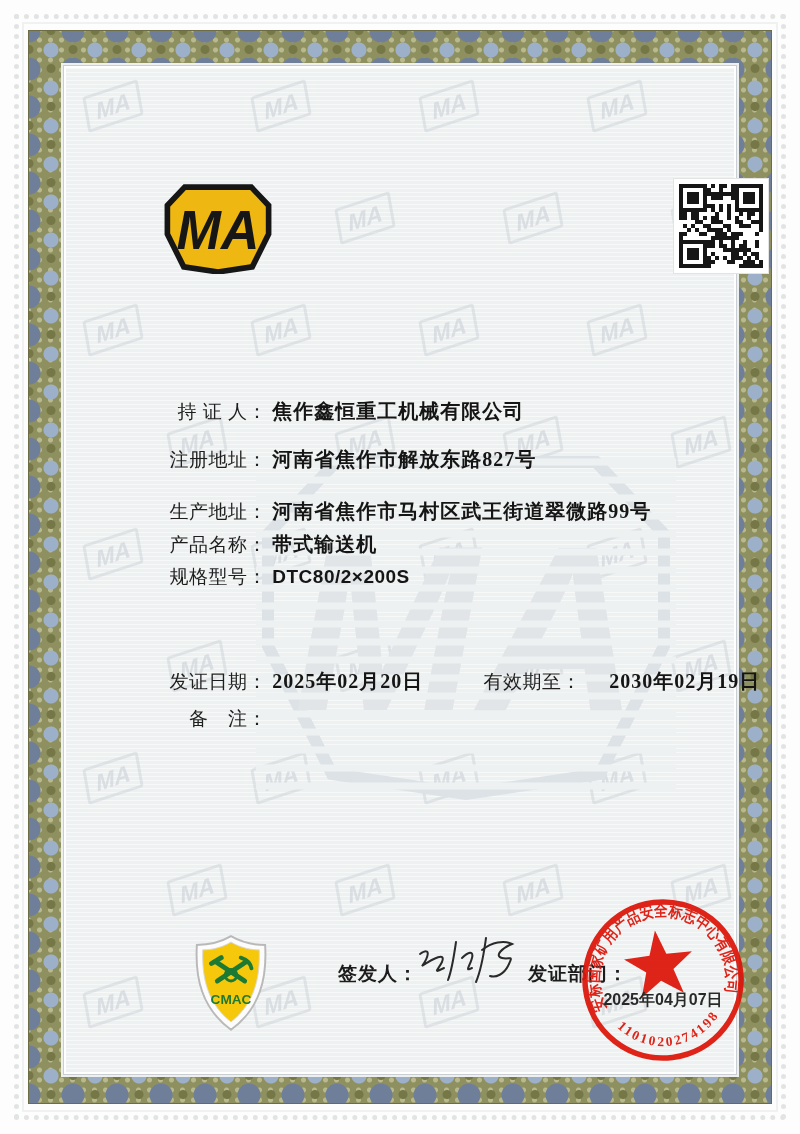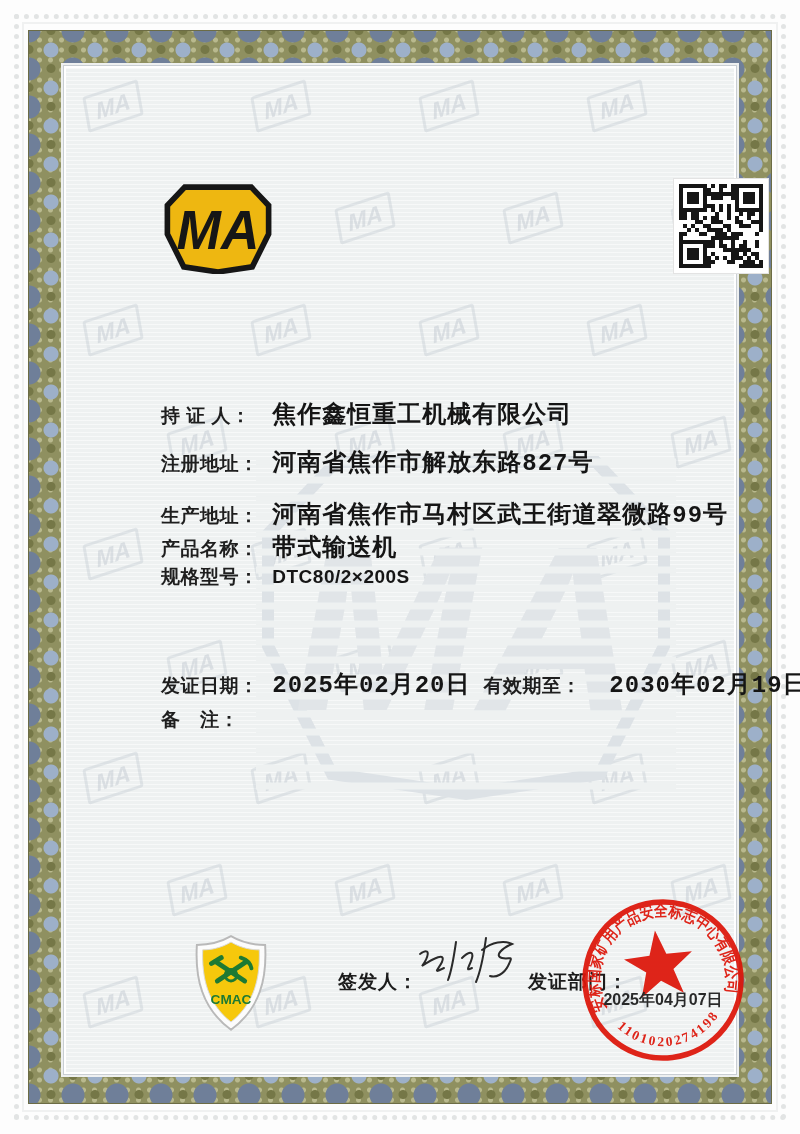--- a/index.html
+++ b/index.html
@@ -47,38 +47,38 @@
   .qr { position:absolute; left:608px; top:111px; width:94px; height:94px;
     background:#ffffff; box-shadow:0 0 0 1px #e3e3e3; }
   .qr .mod { position:absolute; width:4px; height:4px; background:#161616; }
 
   .title { position:absolute; left:0; right:0; top:235px; text-align:center;
     font-family:"Liberation Serif", serif; font-weight:900; font-size:41px;
     letter-spacing:4px; color:#111; }
 
   .row { position:absolute; left:95px; width:616px; font-size:19px; color:#1e1e1e;
     white-space:nowrap; }
-  .row .label { display:inline-block; width:106px; font-weight:bold; letter-spacing:.5px;
-    vertical-align:baseline; }
+  .row .label { display:inline-block; width:106px; font-weight:normal; letter-spacing:.5px;
+    vertical-align:baseline;text-align:right; }
   .row .label.wide { width:auto; margin-right:22px; }
-  .row .value { font-family:Liberation Mono, monospace; font-weight:bold; font-size:24px;
+  .row .value { font-family:Liberation Serif, serif; font-weight:bold; font-size:20px;
     letter-spacing:1px; color:#151515; }
   .row .value.latin { font-family:"Liberation Sans", sans-serif; font-size:19px;
     letter-spacing:.5px; }
   .row .value.w-fix { display:inline-block; width:206px; }
   .row .value.gap { margin-left:23px; }
 
   .paragraph { position:absolute; left:88px; top:745px; width:628px;
     font-family:"Liberation Serif", serif; font-weight:bold; font-size:19px;
     line-height:26px; color:#101010; text-indent:2.1em; text-align:justify; }
 
   .cmac { position:absolute; left:126px; top:866px; width:78px; height:98px; }
 
   .footer-label { position:absolute; font-size:19px; font-weight:bold; color:#1c1c1c;
-    letter-spacing:1px;margin-top:8px; }
+    letter-spacing:1px; }
   .signer-label { left:272px; top:893px; }
   .dept-label { left:462px; top:893px; }
   .signature { position:absolute; left:346px; top:860px; width:110px; height:64px; }
 
   .stamp { position:absolute; left:497px; top:812px; width:200px; height:200px;
     z-index:5; opacity:.93; }
 </style>
 </head>
 <body>
 

